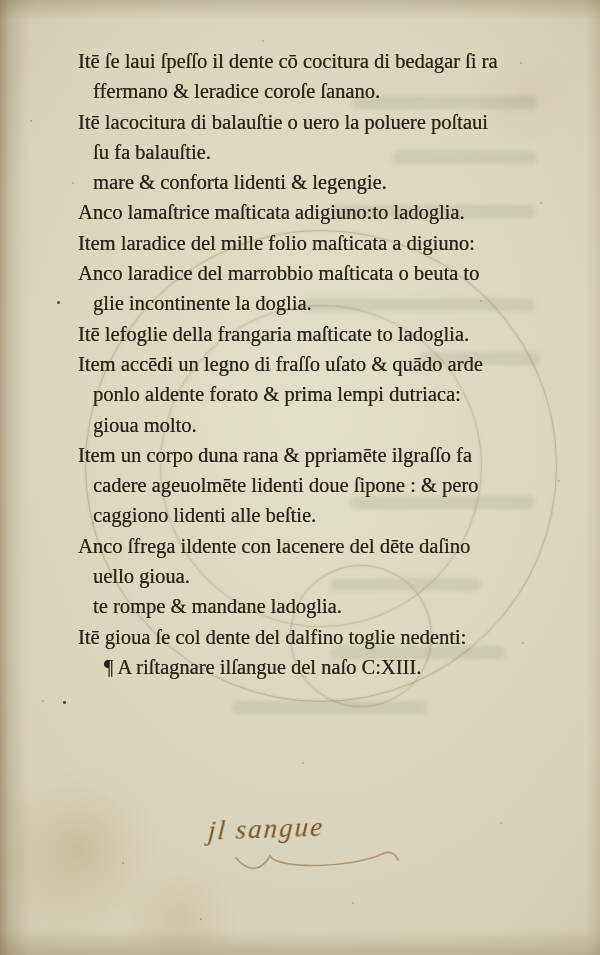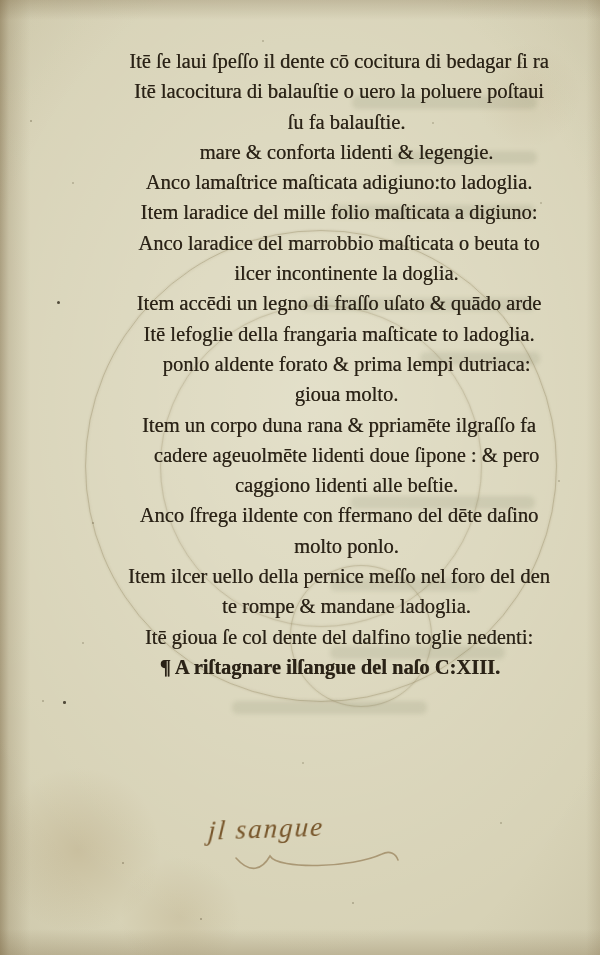--- a/index.html
+++ b/index.html
@@ -24,24 +24,24 @@
          box-shadow:0 0 2px rgba(148,136,98,0.30), inset 0 0 3px rgba(148,136,98,0.22);}
   .stamp.outer{left:85px;top:230px;width:470px;height:470px;}
   .stamp.inner{left:160px;top:305px;width:320px;height:320px;border-color:rgba(148,136,98,0.30);}
   .stamp.small{left:290px;top:565px;width:140px;height:140px;border-color:rgba(148,136,98,0.34);}
   
   .ghost{position:absolute;height:13px;border-radius:6px;background:rgba(100,106,80,0.13);filter:blur(2px);}
   
   .text-block{position:absolute;top:46px;left:0;width:600px;
               font-size:20.5px;line-height:30.3px;color:#2a2216;
               text-shadow:0.35px 0.35px 0.35px rgba(42,34,22,0.65);
-              white-space:nowrap;text-align:center;}
+              white-space:nowrap;}
   .line.item{padding-left:78px;}
   .line.cont{padding-left:93px;}
-  .line.heading{padding-left:60px;font-weight:bold;}
+  .line.heading{padding-left:104px;}
   
   .specks{position:absolute;left:0;top:0;width:2px;height:2px;border-radius:50%;background:transparent;
     box-shadow:
       30px 120px 0 0 rgba(84,74,48,0.40), 520px 62px 0 0 rgba(84,74,48,0.35),
       480px 300px 0 0 rgba(84,74,48,0.30), 92px 522px 0 0 rgba(84,74,48,0.38),
       42px 700px 0 0 rgba(84,74,48,0.35), 558px 480px 0 0 rgba(84,74,48,0.30),
       200px 918px 0 0 rgba(84,74,48,0.42), 352px 902px 0 0 rgba(84,74,48,0.35),
       122px 862px 0 0 rgba(84,74,48,0.40), 500px 822px 0 0 rgba(84,74,48,0.32),
       72px 182px 0 0 rgba(84,74,48,0.30), 540px 202px 0 0 rgba(84,74,48,0.28),
       432px 122px 0 0 rgba(84,74,48,0.28), 262px 40px 0 0 rgba(84,74,48,0.30),
@@ -75,37 +75,37 @@
   <div class="ghost" style="left:330px;top:578px;width:150px;"></div>
   <div class="ghost" style="left:330px;top:646px;width:175px;"></div>
   <div class="ghost" style="left:232px;top:701px;width:195px;"></div>
 
   <div class="specks"></div>
   <div class="ink-dot a"></div>
   <div class="ink-dot b"></div>
 
   <div class="text-block" id="text-block">
       <div class="line item">Itē ſe laui ſpeſſo il dente cō cocitura di bedagar ſi ra</div>
+      <div class="line cont">ffermano &amp; leradice coroſe ſanano.</div>
       <div class="line item">Itē lacocitura di balauſtie o uero la poluere poſtaui</div>
       <div class="line cont">ſu fa balauſtie.</div>
       <div class="line cont">mare &amp; conforta lidenti &amp; legengie.</div>
       <div class="line item">Anco lamaſtrice maſticata adigiuno:to ladoglia.</div>
       <div class="line item">Item laradice del mille folio maſticata a digiuno:</div>
       <div class="line item">Anco laradice del marrobbio maſticata o beuta to</div>
-      <div class="line cont">ilcer incontinente la doglia.</div>
+      <div class="line cont">glie incontinente la doglia.</div>
+      <div class="line item">Itē lefoglie della frangaria maſticate to ladoglia.</div>
       <div class="line item">Item accēdi un legno di fraſſo uſato &amp; quādo arde</div>
-      <div class="line item">Itē lefoglie della frangaria maſticate to ladoglia.</div>
       <div class="line cont">ponlo aldente forato &amp; prima lempi dutriaca:</div>
       <div class="line cont">gioua molto.</div>
       <div class="line item">Item un corpo duna rana &amp; ppriamēte ilgraſſo fa</div>
       <div class="line cont">cadere ageuolmēte lidenti doue ſipone : &amp; pero</div>
       <div class="line cont">caggiono lidenti alle beſtie.</div>
-      <div class="line item">Anco ſfrega ildente con ffermano del dēte daſino</div>
-      <div class="line cont">molto ponlo.</div>
-      <div class="line item">Item ilcer uello della pernice meſſo nel foro del den</div>
+      <div class="line item">Anco ſfrega ildente con lacenere del dēte daſino</div>
+      <div class="line cont">uello gioua.</div>
       <div class="line cont">te rompe &amp; mandane ladoglia.</div>
       <div class="line item">Itē gioua ſe col dente del dalfino toglie nedenti:</div>
       <div class="line heading">¶ A riſtagnare ilſangue del naſo C:XIII.</div>
     </div>
 
   <div class="marginalia">jl sangue</div>
   <svg class="flourish" width="170" height="26" viewBox="0 0 170 26">
     <path d="M4,10 C18,26 30,22 38,8 C46,22 120,20 150,6 C158,2 164,6 166,12" fill="none" stroke="#6e4a1d" stroke-width="1.6" stroke-linecap="round" opacity="0.55"></path>
   </svg>
 

